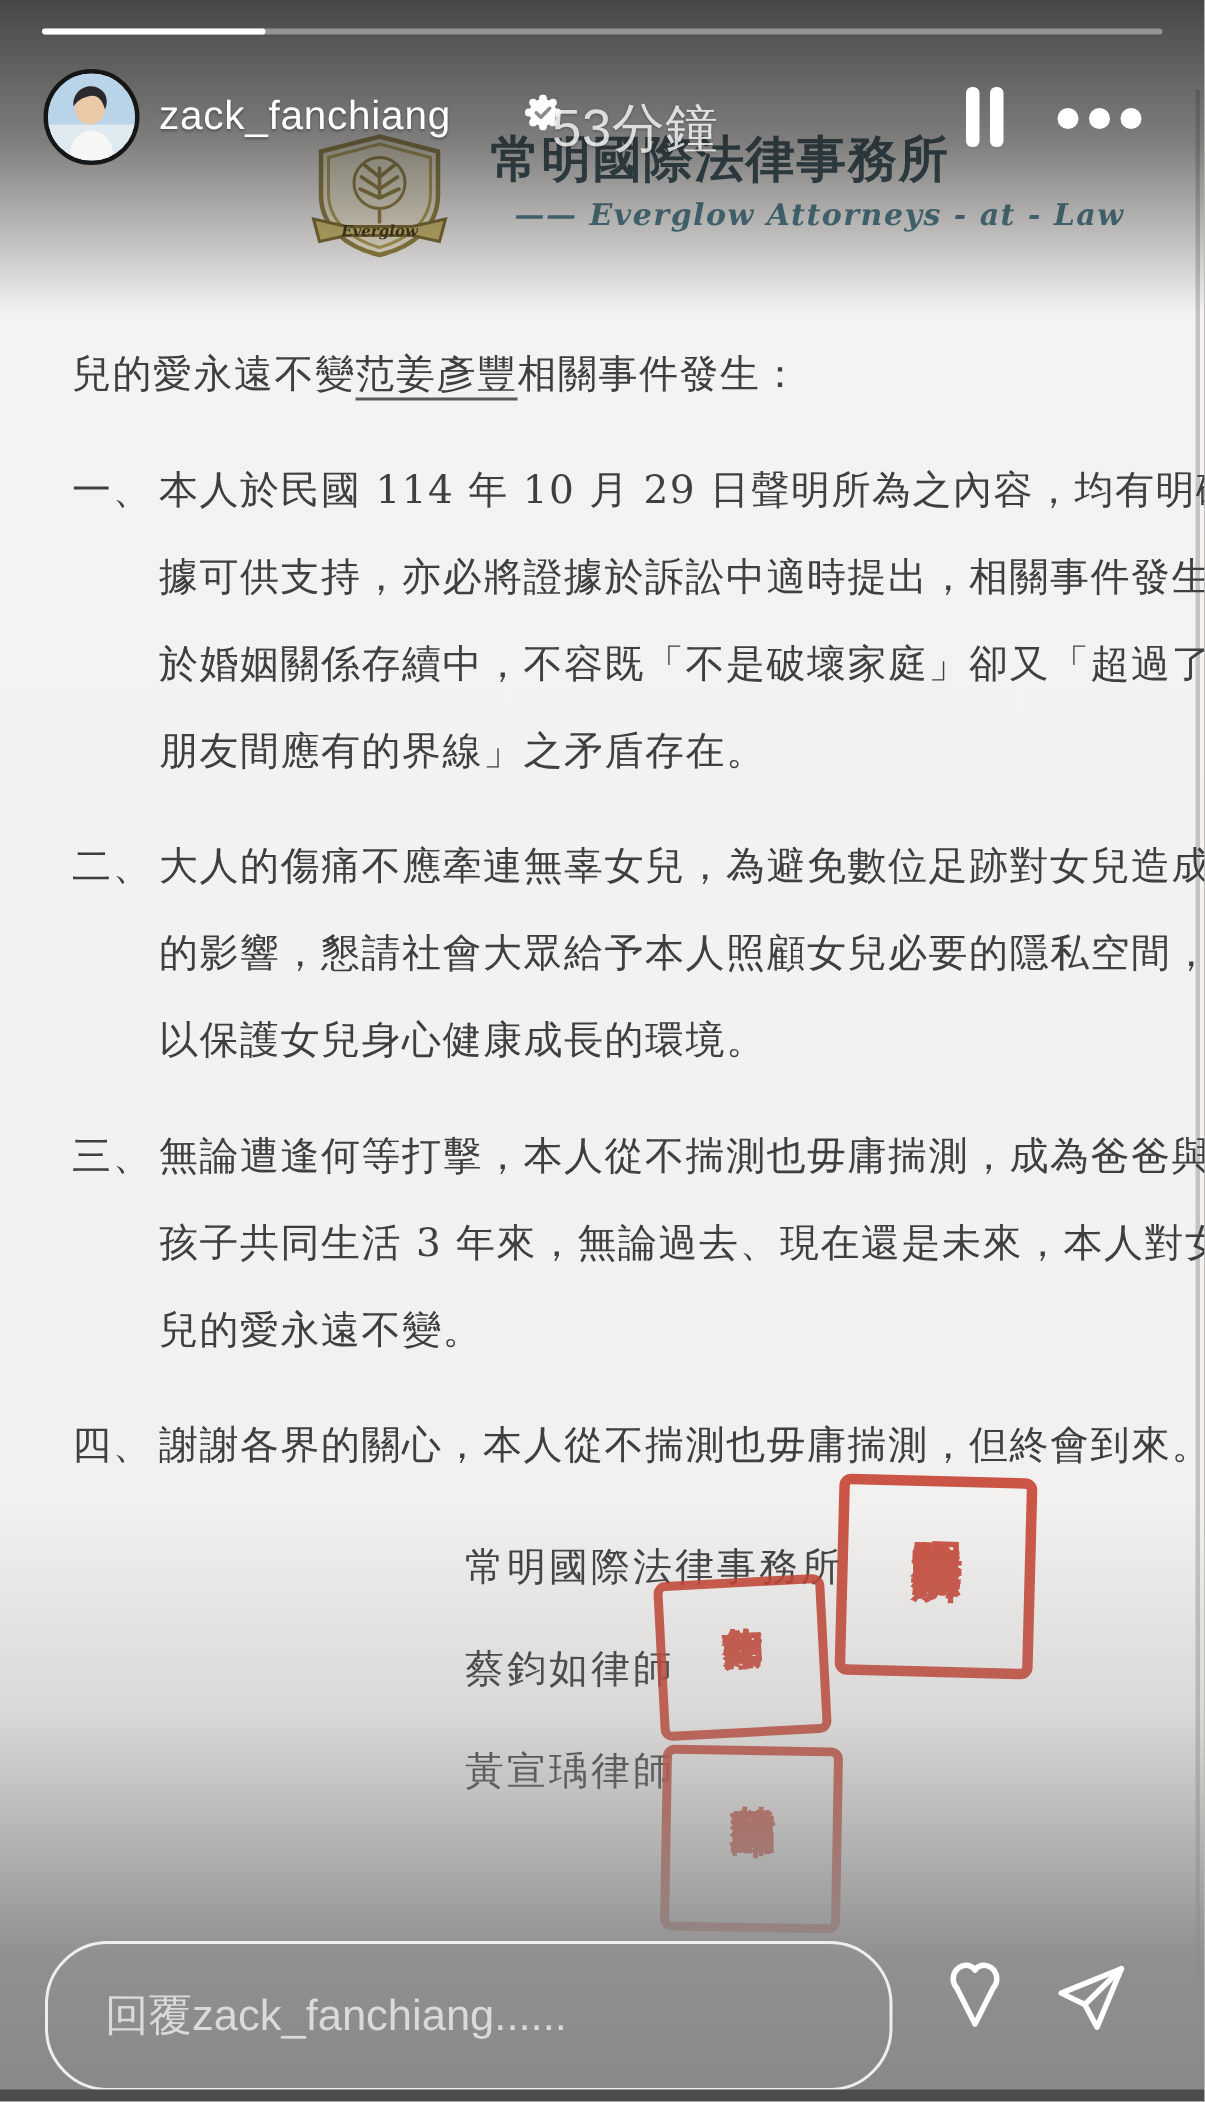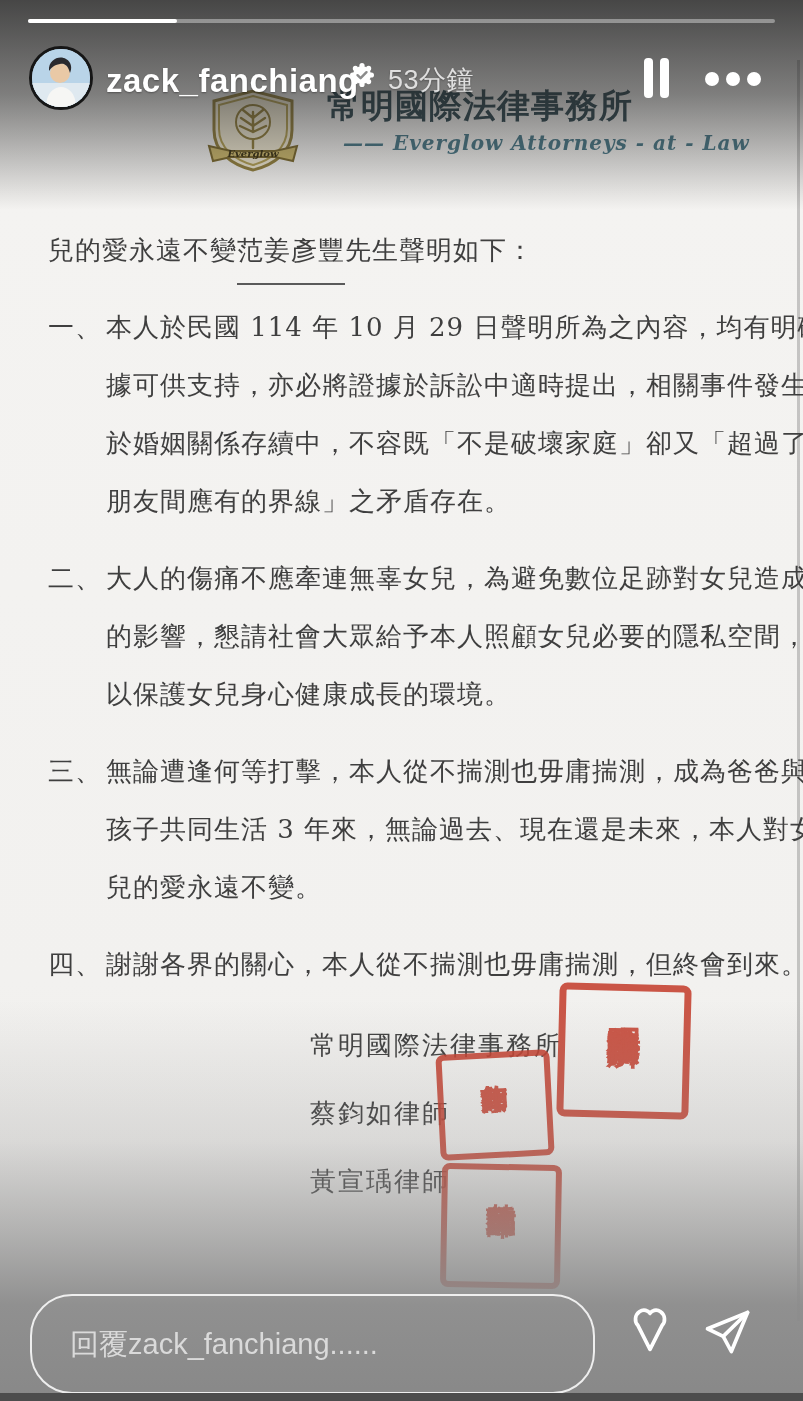--- a/index.html
+++ b/index.html
@@ -32,21 +32,21 @@
   
   .doc-body {
     position:absolute; left:48px; right:16px; top:221px;
     font-family:"DejaVu Serif", serif; color:#3f3f3f;
     font-size:26px; letter-spacing:1px;
   }
   .doc-line { height:58px; line-height:58px; white-space:nowrap; }
   .para { display:flex; margin-top:19px; }
   .para .marker { width:58px; flex:0 0 58px; }
   .para .lines { flex:1; }
-  .client-underline { border-bottom:2px solid #5a5a5a; padding-bottom:18px;font-family:Liberation Serif, serif; }
+  .client-underline { border-bottom:2px solid #5a5a5a; padding-bottom:1px;font-family:Liberation Serif, serif; }
   .signature {
     position:absolute; left:310px; top:1011px;
     font-family:"DejaVu Serif", serif; color:#3f3f3f;
     font-size:26px; letter-spacing:2px;
   }
   .sig-line { height:68px; line-height:68px; white-space:nowrap; }
   
   .seal {
     position:absolute; display:flex; align-items:center; justify-content:center;
     border-radius:8px; opacity:.88;
@@ -91,27 +91,27 @@
     position:absolute; left:28px; top:19px; width:747px; height:4px;
     background:rgba(255,255,255,.38); border-radius:2px;
   }
   .progress-fill { height:4px; background:#ffffff; border-radius:2px; width:20%; }
   .avatar {
     position:absolute; left:29px; top:46px; width:64px; height:64px;
     border-radius:50%; border:3px solid #161616; overflow:hidden; background:#b9d4e8;
   }
   .username {
     position:absolute; left:106px; top:62px;
-    color:#ffffff; font-size:33px; font-weight:700; letter-spacing:.5px;
+    color:#ffffff; font-size:27px; font-weight:400; letter-spacing:.5px;
     text-shadow:0 1px 2px rgba(0,0,0,.35); white-space:nowrap;
   }
   .verified { position:absolute; left:350px; top:63px; width:24px; height:24px; }
   .timestamp {
-    position:absolute; left:388px; top:62px;
-    color:rgba(255,255,255,.8); font-size:27px; letter-spacing:.5px;
+    position:absolute; left:368px; top:62px;
+    color:rgba(255,255,255,.8); font-size:35px; letter-spacing:.5px;
     text-shadow:0 1px 2px rgba(0,0,0,.3); white-space:nowrap;
   }
   .pause-btn { position:absolute; left:644px; top:58px; width:26px; height:40px; display:flex; gap:7px; cursor:pointer; }
   .pause-bar { width:9px; height:40px; background:#fff; border-radius:4px; }
   .more-btn { position:absolute; left:705px; top:72px; width:56px; height:16px; display:flex; gap:7px; cursor:pointer; }
   .dot { width:14px; height:14px; border-radius:50%; background:#fff; }
   
   .reply-pill {
     position:absolute; left:30px; top:1294px; width:565px; height:100px;
     border:2px solid rgba(255,255,255,.85); border-radius:42px; background:transparent;
@@ -143,21 +143,21 @@
       <text x="50" y="69" text-anchor="middle" font-size="10" font-style="italic" font-weight="bold" fill="#3c3316" font-family="DejaVu Serif, serif">Everglow</text>
     </svg>
     <div class="letterhead-title">常明國際法律事務所</div>
     <div class="letterhead-sub">
       <span>——</span>
       <span>Everglow Attorneys - at - Law</span>
     </div>
 
     <div class="doc-body">
       <div class="doc-line">
-        <span>兒的愛永遠不變</span><span class="client-underline">范姜彥豐</span><span>先生聲明如下：</span>
+        <span>兒的愛永遠不變</span><span class="client-underline">范姜彥豐</span><span>相關事件發生：</span>
       </div>
 
       <div class="para">
         <div class="marker doc-line">一、</div>
         <div class="lines">
           <div class="doc-line">本人於民國 114 年 10 月 29 日聲明所為之內容，均有明確證</div>
           <div class="doc-line">據可供支持，亦必將證據於訴訟中適時提出，相關事件發生</div>
           <div class="doc-line">於婚姻關係存續中，不容既「不是破壞家庭」卻又「超過了</div>
           <div class="doc-line">朋友間應有的界線」之矛盾存在。</div>
         </div>

